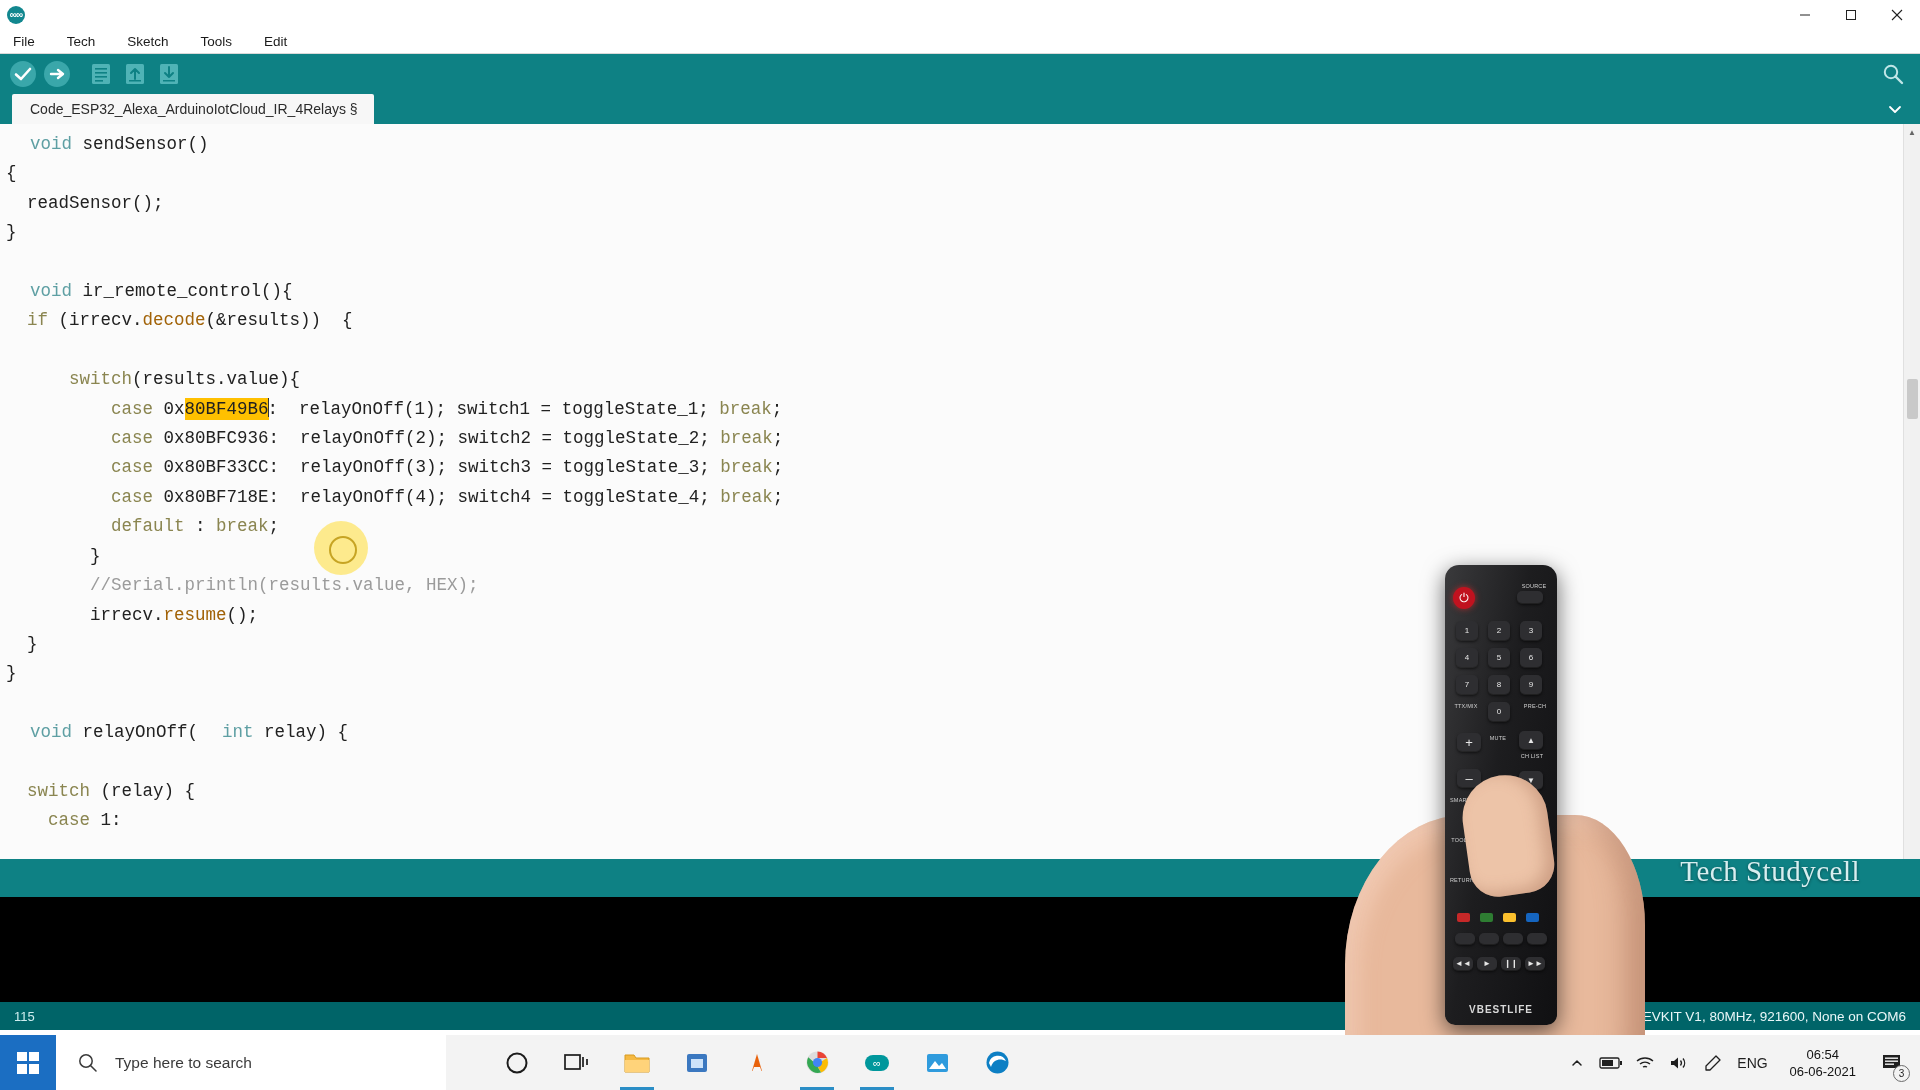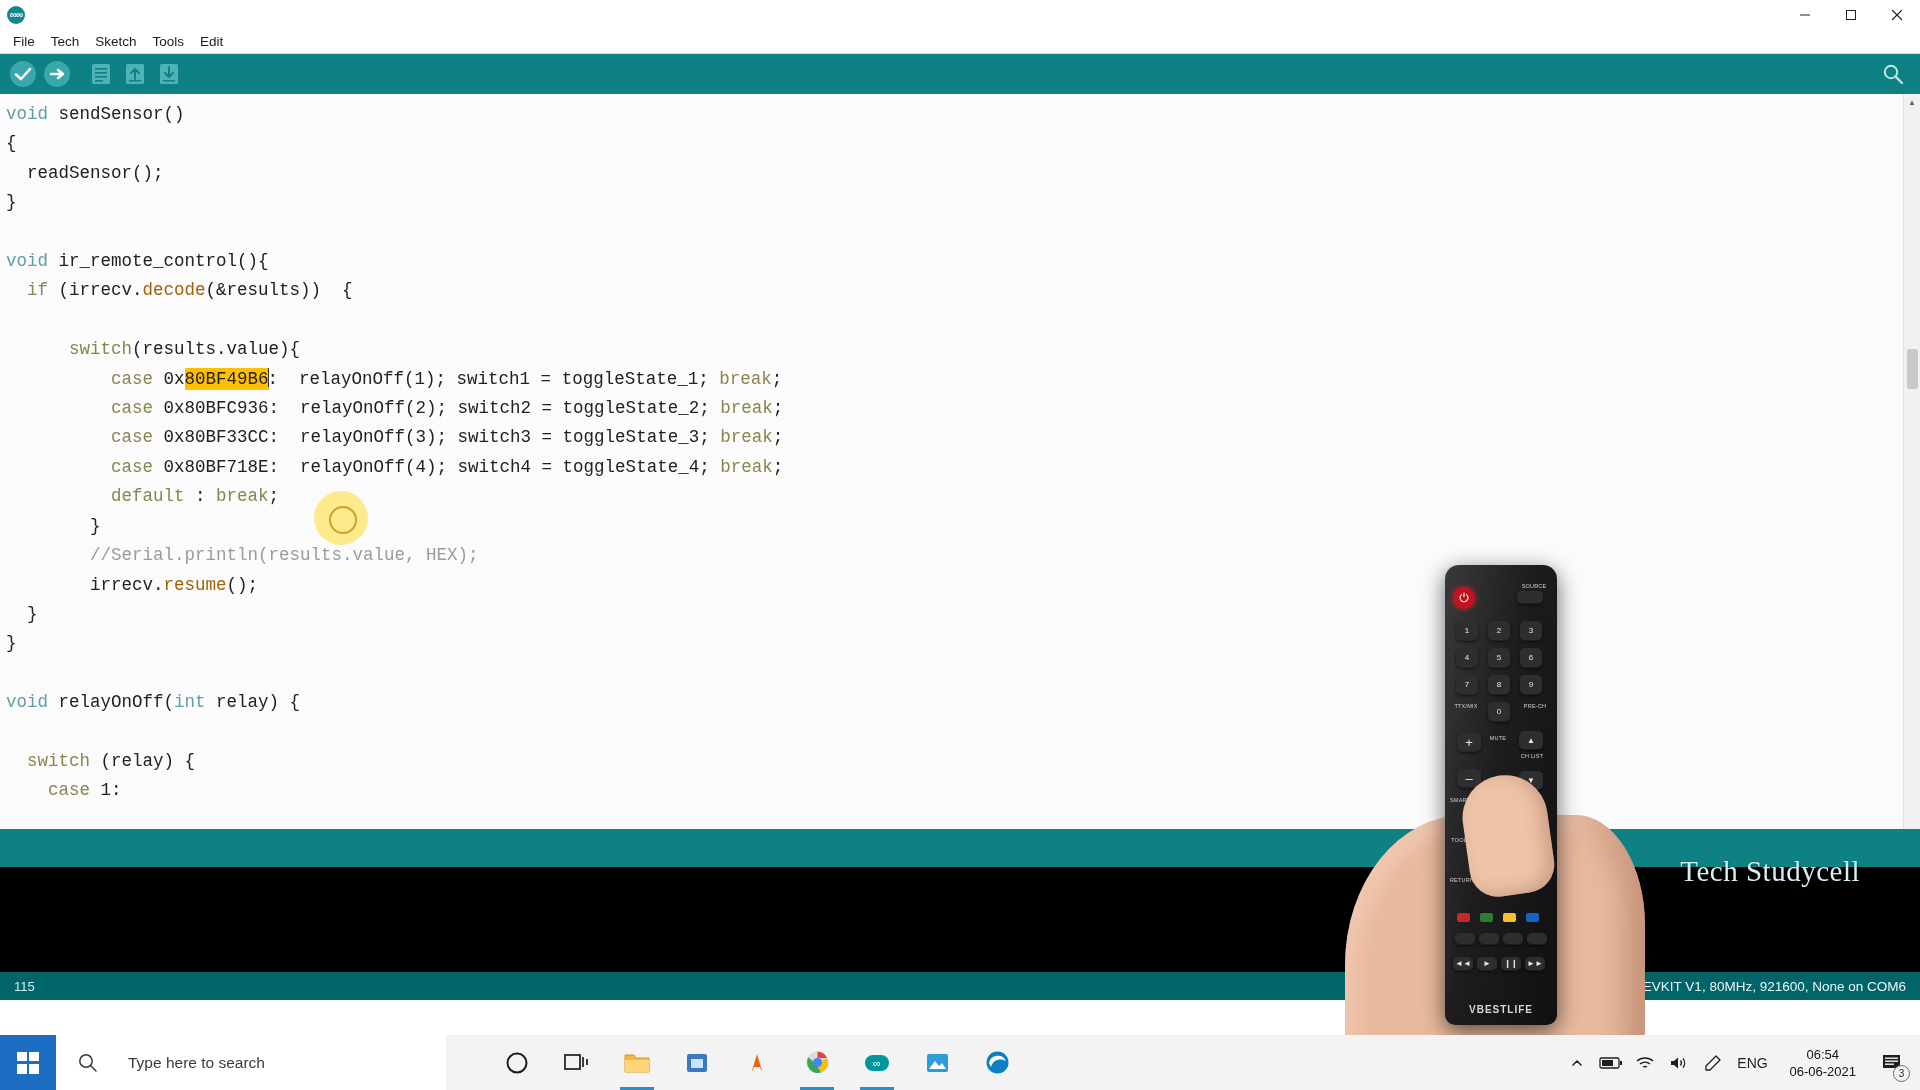--- a/index.html
+++ b/index.html
@@ -34,21 +34,21 @@
   .win-controls { margin-left:auto; display:flex; height:30px; }
   .win-btn {
     width:46px; height:30px; display:flex; align-items:center; justify-content:center;
     color:#222;
   }
   .win-btn svg { display:block; }
 
   
   .menubar {
     height:24px; background:#ffffff; display:flex; align-items:center;
-    padding-left:5px; border-bottom:1px solid #d9d9d9;
+    padding-left:5px; border-bottom:1px solid #d9d9d9;gap:16px;
   }
   .menu-item {
     font-size:13.5px; color:#1b1b1b; padding:2px 8px; white-space:nowrap;
   }
 
   
   .toolbar {
     height:40px; background:#0e8184; display:flex; align-items:center;
     padding-left:6px; position:relative;
   }
@@ -74,21 +74,21 @@
 
   
   .editor-wrap {
     position:relative; height:735px; background:#fbfbfb; overflow:hidden;
   }
   .code {
     font-family:"Liberation Mono", "DejaVu Sans Mono", monospace;
     font-size:17.5px; line-height:29.4px; color:#212121;
     padding:6px 0 0 6px; white-space:pre;
   }
-  .code .kw      { color:#5e9fa3; }   
+  .code .kw      { color:#5e9fa3;margin-left:24px; }   
   .code .ctrl    { color:#8a8550; }   
   .code .fn      { color:#a16207; }   
   .code .cmt     { color:#9b9b9b; }   
   .code .hl {
     background:#ffc000; color:#212121; padding:1px 0;
   }
   .caret {
     display:inline-block; width:1px; height:19px; background:#333;
     vertical-align:-3px; margin:0 -1px;
   }
@@ -201,21 +201,21 @@
     background:#f3f3f3; display:flex; align-items:center;
   }
   .start-btn {
     width:56px; height:55px; display:flex; align-items:center; justify-content:center;
     background:#1b6ec2;
   }
   .win-logo { width:22px; height:22px; display:grid; grid-template-columns:1fr 1fr; grid-template-rows:1fr 1fr; gap:2.5px; }
   .win-logo i { background:#ffffff; display:block; }
   .search-box {
     width:390px; height:55px; background:#ffffff; display:flex; align-items:center;
-    padding-left:22px; gap:31px; color:#3a3a3a; font-size:15.5px;
+    padding-left:22px; gap:18px; color:#3a3a3a; font-size:15.5px;
   }
   .tb-icons { display:flex; align-items:center; gap:2px; margin-left:42px; }
   .tb-ico {
     width:58px; height:55px; display:flex; align-items:center; justify-content:center;
     position:relative;
   }
   .tb-ico.active::after {
     content:""; position:absolute; left:12px; right:12px; bottom:0; height:3px; background:#2b8ec6;
   }
   .tray {
@@ -310,20 +310,30 @@
       <div class="tb-right">
         <div class="tb-btn">
           <svg width="22" height="22" viewBox="0 0 22 22">
             <circle cx="9" cy="9" r="6.2" fill="none" stroke="#bfe6e7" stroke-width="2"></circle>
             <line x1="13.5" y1="13.5" x2="20" y2="20" stroke="#bfe6e7" stroke-width="2.4" stroke-linecap="round"></line>
           </svg>
         </div>
       </div>
     </div>
 
+    <div class="tabstrip">
+      <div class="tab">
+        <span>Code_ESP32_Alexa_ArduinoIotCloud_IR_4Relays §</span>
+      </div>
+      <div class="tab-arrow">
+        <svg width="16" height="16" viewBox="0 0 16 16">
+            <path d="M3 6 L8 11 L13 6" fill="none" stroke="#ffffff" stroke-width="1.8" stroke-linecap="round" stroke-linejoin="round"></path>
+          </svg>
+      </div>
+    </div>
 
     <div class="editor-wrap">
       <div class="code" id="code-area"><div><span class="kw">void </span><span>sendSensor()</span></div><div><span>{</span></div><div><span>  readSensor();</span></div><div><span>}</span></div><div>&nbsp;</div><div><span class="kw">void </span><span>ir_remote_control(){</span></div><div><span>  </span><span class="ctrl">if</span><span> (irrecv.</span><span class="fn">decode</span><span>(&amp;results))  {</span></div><div>&nbsp;</div><div><span>      </span><span class="ctrl">switch</span><span>(results.value){</span></div><div><span>          </span><span class="ctrl">case</span><span> 0x</span><span class="hl">80BF49B6</span><span class="caret"></span><span>:  relayOnOff(1); switch1 = toggleState_1; </span><span class="ctrl">break</span><span>;</span></div><div><span>          </span><span class="ctrl">case</span><span> 0x80BFC936:  relayOnOff(2); switch2 = toggleState_2; </span><span class="ctrl">break</span><span>;</span></div><div><span>          </span><span class="ctrl">case</span><span> 0x80BF33CC:  relayOnOff(3); switch3 = toggleState_3; </span><span class="ctrl">break</span><span>;</span></div><div><span>          </span><span class="ctrl">case</span><span> 0x80BF718E:  relayOnOff(4); switch4 = toggleState_4; </span><span class="ctrl">break</span><span>;</span></div><div><span>          </span><span class="ctrl">default</span><span> : </span><span class="ctrl">break</span><span>;</span></div><div><span>        }</span></div><div><span>        </span><span class="cmt">//Serial.println(results.value, HEX);</span></div><div><span>        irrecv.</span><span class="fn">resume</span><span>();</span></div><div><span>  }</span></div><div><span>}</span></div><div>&nbsp;</div><div><span class="kw">void </span><span>relayOnOff(</span><span class="kw">int</span><span> relay) {</span></div><div>&nbsp;</div><div><span>  </span><span class="ctrl">switch</span><span> (relay) {</span></div><div><span>    </span><span class="ctrl">case</span><span> 1:</span></div></div>
       <div class="click-ring"></div>
       <div class="ed-scroll">
         <div class="arrow">▲</div>
         <div class="thumb"></div>
       </div>
     </div>
 

